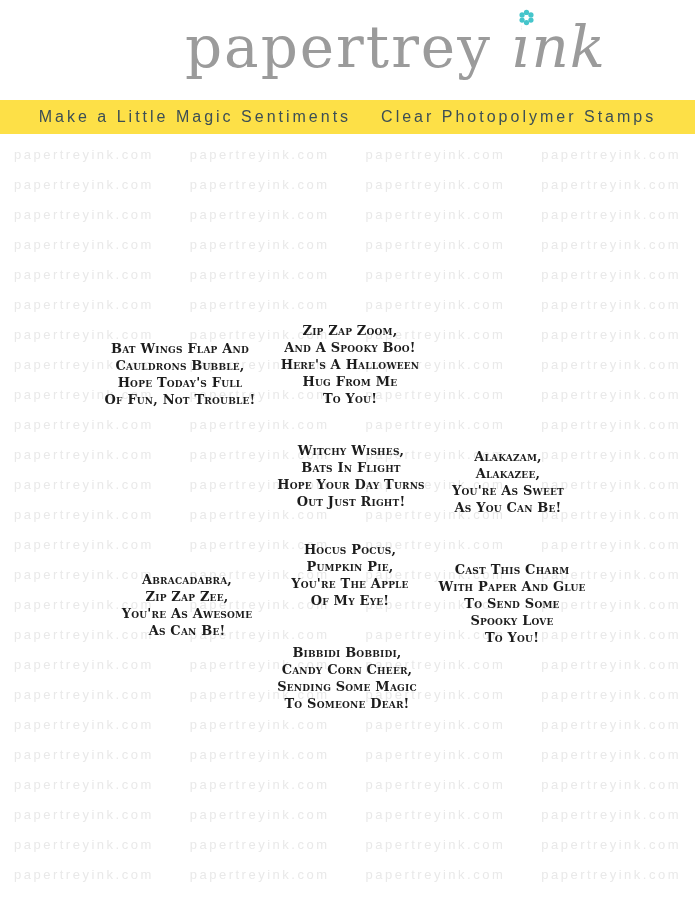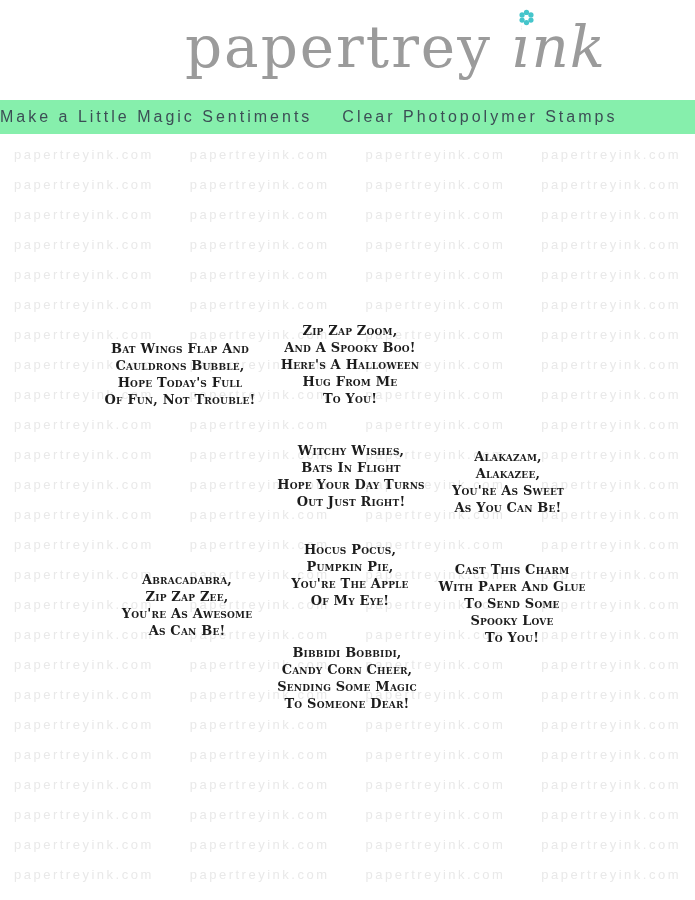--- a/index.html
+++ b/index.html
@@ -28,22 +28,22 @@
   .dot-mask {
     position:absolute; left:9px; top:13px; width:13px; height:13px;
     background:#ffffff; border-radius:50%; z-index:1;
   }
   .flower { position:absolute; left:6px; top:1px; width:17px; height:17px; z-index:2; }
   .flower svg { display:block; width:100%; height:100%; }
 
   
   .banner {
     position:absolute; top:100px; left:0; width:695px; height:34px;
-    background:#86efac; color:#3c4e55;
-    display:flex; align-items:center; gap:30px;
+    background:#fde047; color:#3c4e55;
+    display:flex; align-items:center; justify-content:center; gap:30px;
     font-size:16px; letter-spacing:3px; font-weight:500; white-space:nowrap;
   }
 
   
   .watermark {
     position:absolute; top:140px; left:0; right:0; bottom:0;
     color:#e9e9e9; font-size:13px; letter-spacing:2.5px;
     overflow:hidden; z-index:0; user-select:none;
   }
   .wm-row {

